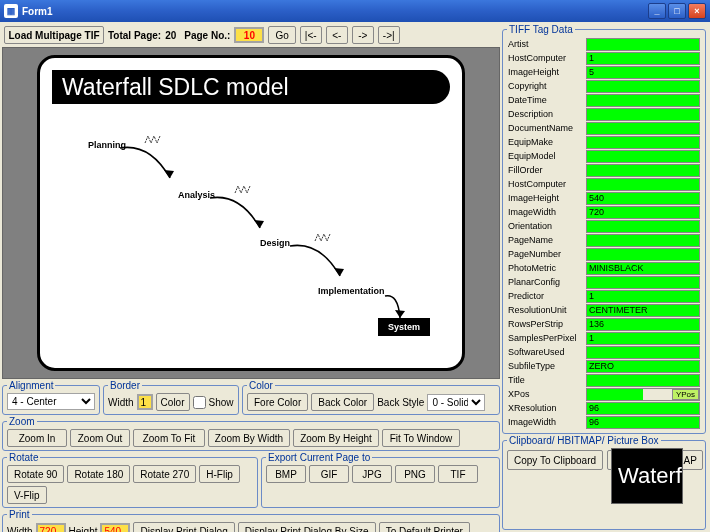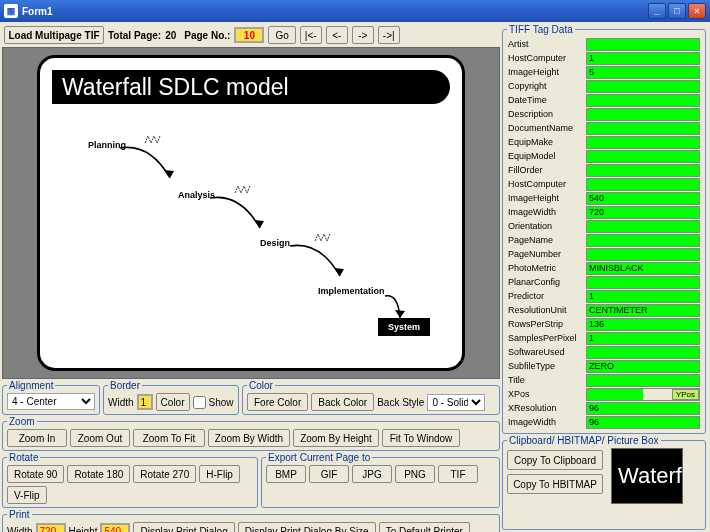--- a/index.html
+++ b/index.html
@@ -31,21 +31,21 @@
 .row { display: flex; align-items: center; gap: 3px; flex-wrap: wrap; }
 .panel-row { display: flex; gap: 3px; }
 select { border: 1px solid #a3a3a3; background: white; height: 17px; font-size: 10px; }
 .tiff-grid { display: grid; grid-template-columns: 76px 1fr; gap: 1px 2px; padding: 1px; }
 .tiff-label { font-size: 9px; padding-top: 1px; white-space: nowrap; }
 .tiff-val { background: #00FF00; border: 1px solid #888; height: 13px; font-size: 9px; padding: 0 2px; overflow: hidden; white-space: nowrap; }
 .ypos-inner { display: flex; height: 11px; }
 .ypos-btn { background: #bef264; border: 1px solid #888; font-size: 8px; padding: 0 3px; height: 11px; line-height: 9px; margin-left: auto; }
 .clip-preview { background: black; color: white; height: 56px; display: flex; align-items: center; justify-content: flex-start; padding-left: 6px; font-size: 22px; font-family: Arial; overflow: hidden; border: 1px solid #666; white-space: nowrap; }
 .clip-row { display: flex; gap: 2px; }
-.clip-left { width: 102px; display: flex; flex-direction: column; gap: 4px; padding-top: 2px; }
+.clip-left { width: 102px; display: flex; flex-direction: row; gap: 4px; padding-top: 2px; }
 </style>
 </head>
 <body>
 
 <div class="titlebar">
   <div class="titlebar-icon">▦</div>
   <div class="title-text">Form1</div>
   <div class="win-btns">
     <div class="win-btn win-min">_</div>
     <div class="win-btn win-max">□</div>

